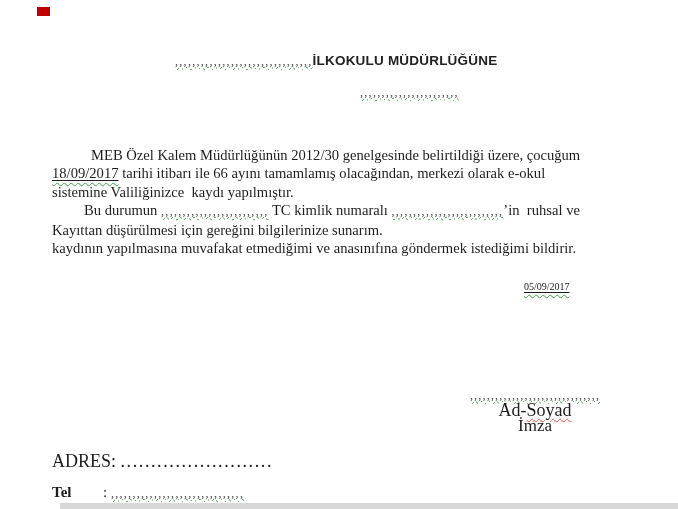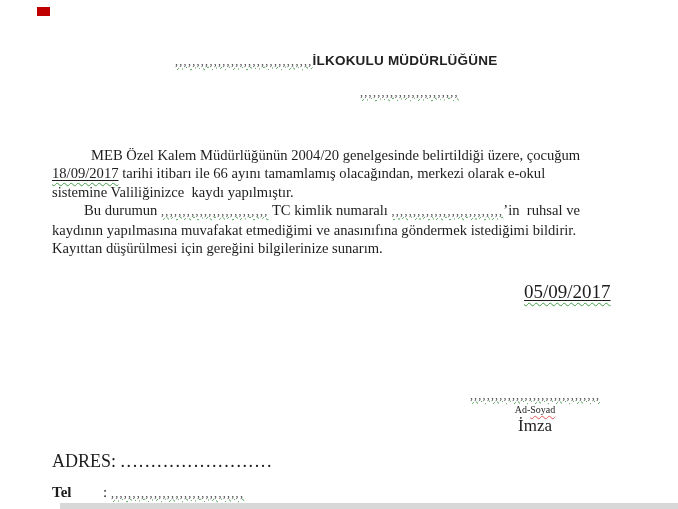--- a/index.html
+++ b/index.html
@@ -48,49 +48,49 @@
     text-decoration-thickness:1px;
     text-underline-offset:2px;
   }
   .wav-green{
     text-decoration-line:underline;
     text-decoration-style:wavy;
     text-decoration-color:#3f9e46;
     text-decoration-thickness:1px;
     text-underline-offset:4px;
   }
-  #date-line{left:524px;top:281px;font-size:19px;}
+  #date-line{left:524px;top:281px;font-size:10px;}
   
   #sig-block{left:451px;top:385px;width:168px;text-align:center;}
   #sig-block .ph{letter-spacing:1.2px;}
-  .sig-name{font-size:10px;line-height:16px;margin-top:-1px;}
+  .sig-name{font-size:18px;line-height:16px;margin-top:-1px;}
   .sig-imza{font-size:17px;line-height:16px;}
   
   #adres-line{left:52px;top:451px;font-size:18px;white-space:pre;}
   .dots{letter-spacing:1.6px;}
   #tel-line{left:52px;top:484px;font-size:15px;white-space:pre;}
   .tel-label{display:inline-block;width:51px;font-weight:bold;}
   #bottom-strip{left:60px;top:503px;width:618px;height:6px;background:#d8d8d8;}
 </style>
 </head>
 <body>
 
 <div class="abs" id="click-marker"></div>
 
 <div class="abs" id="header-row"><span class="ph">,,,,,,,,,,,,,,,,,,,,,,,,,,,,,,,,</span><span class="title-text">İLKOKULU MÜDÜRLÜĞÜNE</span></div>
 
 <div class="abs" id="sub-ph"><span class="ph">,,,,,,,,,,,,,,,,,,,,,,,</span></div>
 
 <div class="abs" id="bodytext">
-  <div class="line indent1">MEB Özel Kalem Müdürlüğünün 2004/20 genelgesinde belirtildiği üzere, çocuğum</div>
+  <div class="line indent1">MEB Özel Kalem Müdürlüğünün 2012/30 genelgesinde belirtildiği üzere, çocuğum</div>
   <div class="line"><span class="u-solid"><span class="wav-green">18/09/2017</span></span><span> tarihi itibarı ile 66 ayını tamamlamış olacağından, merkezi olarak e-okul</span></div>
   <div class="line">sistemine Valiliğinizce  kaydı yapılmıştır.</div>
   <div class="line indent2"><span>Bu durumun </span><span class="ph">,,,,,,,,,,,,,,,,,,,,,,,,,</span><span> TC kimlik numaralı </span><span class="ph">,,,,,,,,,,,,,,,,,,,,,,,,,,</span><span>’in  ruhsal ve</span></div>
+  <div class="line">Kayıttan düşürülmesi için gereğini bilgilerinize sunarım.</div>
   <div class="line">kaydının yapılmasına muvafakat etmediğimi ve anasınıfına göndermek istediğimi bildirir.</div>
-  <div class="line">Kayıttan düşürülmesi için gereğini bilgilerinize sunarım.</div>
 </div>
 
 <div class="abs" id="date-line"><span class="u-solid"><span class="wav-green">05/09/2017</span></span></div>
 
 <div class="abs" id="sig-block">
   <div><span class="ph">,,,,,,,,,,,,,,,,,,,,,,,,,,,,,,,</span></div>
   <div class="sig-name"><span>Ad-</span><span class="ph-red">Soyad</span></div>
   <div class="sig-imza">İmza</div>
 </div>
 

